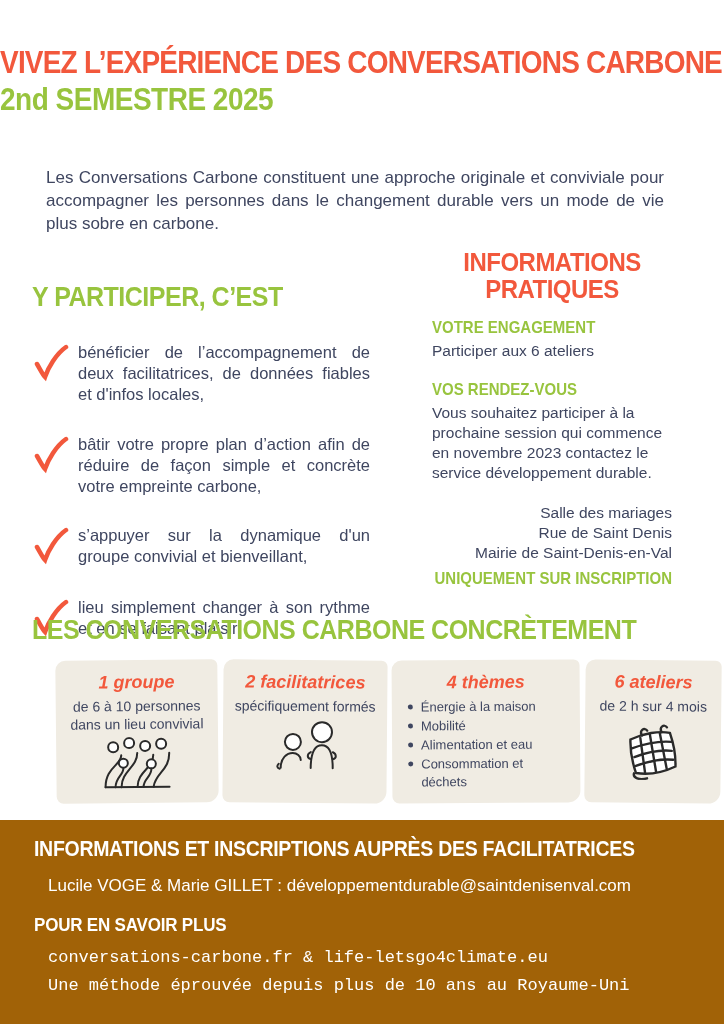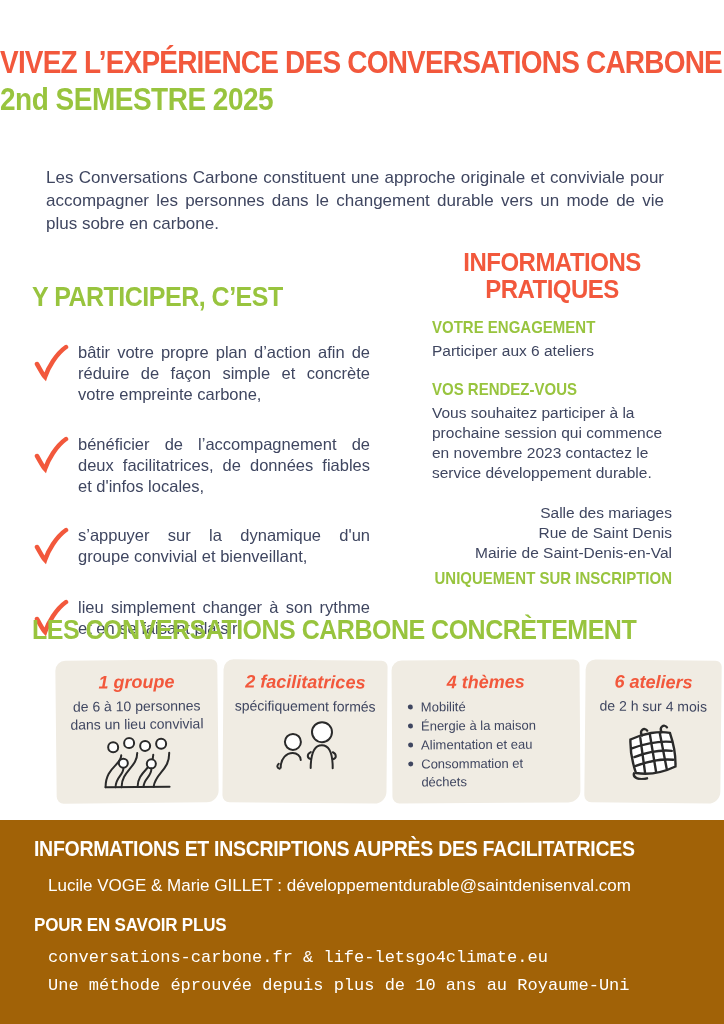--- a/index.html
+++ b/index.html
@@ -113,29 +113,29 @@
 
   <div class="left-col">
     <div class="h-green">Y PARTICIPER, C’EST</div>
     <div class="check-list">
       <div class="check-item">
         <span class="check-icon">
           <svg width="38" height="38" viewBox="0 0 38 38">
               <path d="M5 20 C8 25, 11 31, 13 33 C16 24, 24 10, 34 3" fill="none" stroke="#F2583C" stroke-width="4.5" stroke-linecap="round"></path>
             </svg>
         </span>
+        <span class="check-text">bénéficier de l’accompagnement de deux facilitatrices, de données fiables et d'infos locales,</span>
+      </div>
+      <div class="check-item">
+        <span class="check-icon">
+          <svg width="38" height="38" viewBox="0 0 38 38">
+              <path d="M5 20 C8 25, 11 31, 13 33 C16 24, 24 10, 34 3" fill="none" stroke="#F2583C" stroke-width="4.5" stroke-linecap="round"></path>
+            </svg>
+        </span>
         <span class="check-text">bâtir votre propre plan d’action afin de réduire de façon simple et concrète votre empreinte carbone,</span>
-      </div>
-      <div class="check-item">
-        <span class="check-icon">
-          <svg width="38" height="38" viewBox="0 0 38 38">
-              <path d="M5 20 C8 25, 11 31, 13 33 C16 24, 24 10, 34 3" fill="none" stroke="#F2583C" stroke-width="4.5" stroke-linecap="round"></path>
-            </svg>
-        </span>
-        <span class="check-text">bénéficier de l’accompagnement de deux facilitatrices, de données fiables et d'infos locales,</span>
       </div>
       <div class="check-item">
         <span class="check-icon">
           <svg width="38" height="38" viewBox="0 0 38 38">
               <path d="M5 20 C8 25, 11 31, 13 33 C16 24, 24 10, 34 3" fill="none" stroke="#F2583C" stroke-width="4.5" stroke-linecap="round"></path>
             </svg>
         </span>
         <span class="check-text">s’appuyer sur la dynamique d'un groupe convivial et bienveillant,</span>
       </div>
       <div class="check-item">
@@ -205,22 +205,22 @@
           <path d="M44 48 C44 32 48 25 55 25 C62 25 66 32 66 48"></path>
           <path d="M44 32 C40 34 40 38 44 39"></path>
           <path d="M66 32 C70 34 70 38 66 39"></path>
         </svg>
       </div>
     </div>
 
     <div class="card card3">
       <div class="card-title">4 thèmes</div>
       <ul class="card-bullets">
+        <li>Énergie à la maison</li>
         <li>Mobilité</li>
-        <li>Énergie à la maison</li>
         <li>Alimentation et eau</li>
         <li>Consommation et déchets</li>
       </ul>
     </div>
 
     <div class="card card4">
       <div class="card-title">6 ateliers</div>
       <div class="card-text">de 2 h sur 4 mois</div>
       <div class="card-icon">
         <svg width="64" height="60" viewBox="0 0 64 60" fill="none" stroke="#2a2a2a" stroke-width="2.4" stroke-linecap="round">

